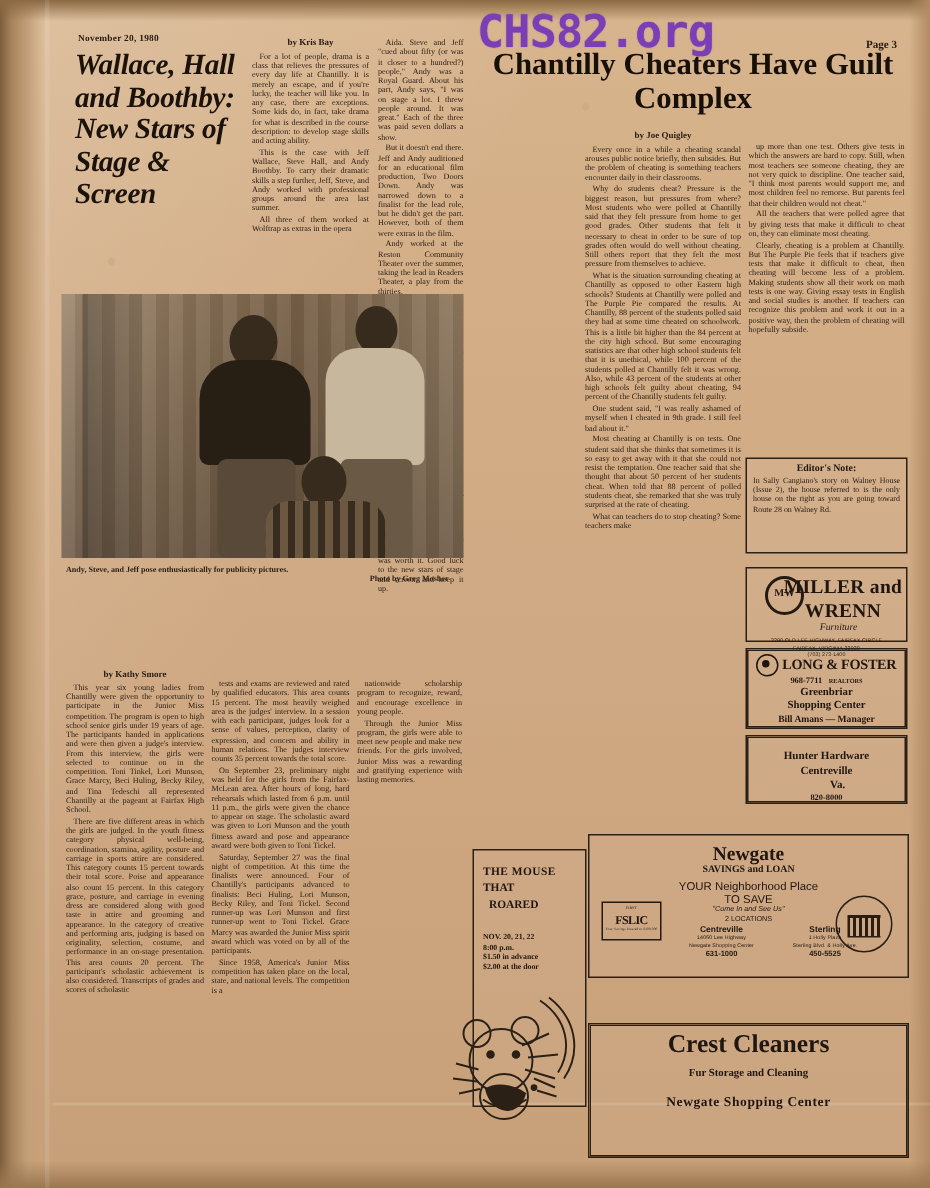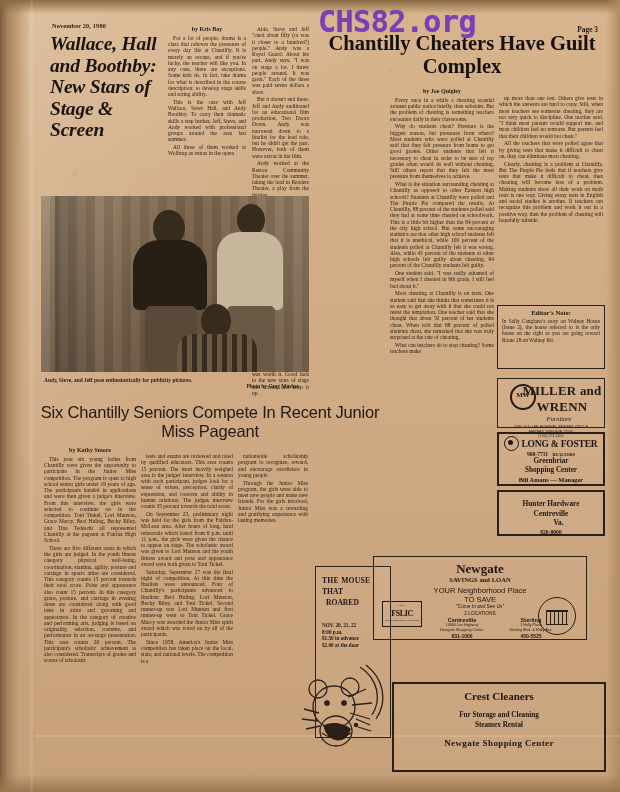--- a/index.html
+++ b/index.html
@@ -92,21 +92,21 @@
   
   #ad-lf{left:497px;top:432px;width:108px;height:54px;padding-top:3px;}
   .lf-bar{display:flex;align-items:center;justify-content:center;gap:2px;}
   .lf-seal{width:13px;height:13px;border-radius:50%;border:1.4px solid #1d150e;
     display:inline-block;position:relative;}
   .lf-seal:after{content:"";position:absolute;left:3px;top:3px;width:5px;height:5px;
     background:#1d150e;border-radius:50%;}
   
   #ad-hunter{left:497px;top:490px;width:108px;height:46px;padding-top:8px;}
   
-  #ad-newgate{left:373px;top:556px;width:214px;height:84px;}
+  #ad-newgate{left:392px;top:556px;width:214px;height:96px;}
   .fslic{position:absolute;left:8px;top:44px;width:40px;height:26px;
     border:1.2px solid #24190f;box-sizing:border-box;padding-top:2px;}
   .fhlb{position:absolute;right:10px;top:40px;width:36px;height:36px;border-radius:50%;
     border:1.4px solid #2a1e13;}
   .fhlb i{position:absolute;left:7px;top:12px;width:22px;height:12px;
     background:repeating-linear-gradient(90deg,#2a1e13 0 1.5px,transparent 1.5px 4px);
     border-top:2px solid #2a1e13;border-bottom:1.5px solid #2a1e13;font-style:normal;}
   
   #ad-crest{left:392px;top:682px;width:214px;height:90px;padding-top:6px;}
   
@@ -189,21 +189,20 @@
     <p>up more than one test. Others give tests in which the answers are hard to copy. Still, when most teachers see someone cheating, they are not very quick to discipline. One teacher said, "I think most parents would support me, and most children feel no remorse. But parents feel that their children would not cheat."</p>
     <p>All the teachers that were polled agree that by giving tests that make it difficult to cheat on, they can eliminate most cheating.</p>
     <p>Clearly, cheating is a problem at Chantilly. But The Purple Pie feels that if teachers give tests that make it difficult to cheat, then cheating will become less of a problem. Making students show all their work on math tests is one way. Giving essay tests in English and social studies is another. If teachers can recognize this problem and work it out in a positive way, then the problem of cheating will hopefully subside.</p>
   </div>
 
   <div class="ednote">
     <h4>Editor's Note:</h4>
     <p>In Sally Cangiano's story on Walney House (Issue 2), the house referred to is the only house on the right as you are going toward Route 28 on Walney Rd.</p>
   </div>
 
-  <div class="hl-mid">Six Chantilly Seniors Compete In Recent Junior Miss Pageant</div>
 
   <div class="col" style="left:44px;top:447px;width:92px;height:330px;">
     <p class="byline">by Kathy Smore</p>
     <p>This year six young ladies from Chantilly were given the opportunity to participate in the Junior Miss competition. The program is open to high school senior girls under 19 years of age. The participants handed in applications and were then given a judge's interview. From this interview, the girls were selected to continue on in the competition. Toni Tinkel, Lori Munson, Grace Marcy, Beci Huling, Becky Riley, and Tina Tedeschi all represented Chantilly at the pageant at Fairfax High School.</p>
     <p>There are five different areas in which the girls are judged. In the youth fitness category physical well-being, coordination, stamina, agility, posture and carriage in sports attire are considered. This category counts 15 percent towards their total score. Poise and appearance also count 15 percent. In this category grace, posture, and carriage in evening dress are considered along with good taste in attire and grooming and appearance. In the category of creative and performing arts, judging is based on originality, selection, costume, and performance in an on-stage presentation. This area counts 20 percent. The participant's scholastic achievement is also considered. Transcripts of grades and scores of scholastic</p>
   </div>
 
   <div class="col" style="left:141px;top:453px;width:92px;height:325px;">
     <p>tests and exams are reviewed and rated by qualified educators. This area counts 15 percent. The most heavily weighed area is the judges' interview. In a session with each participant, judges look for a sense of values, perception, clarity of expression, and concern and ability in human relations. The judges interview counts 35 percent towards the total score.</p>
     <p>On September 23, preliminary night was held for the girls from the Fairfax-McLean area. After hours of long, hard rehearsals which lasted from 6 p.m. until 11 p.m., the girls were given the chance to appear on stage. The scholastic award was given to Lori Munson and the youth fitness award and pose and appearance award were both given to Toni Tickel.</p>
@@ -302,21 +301,20 @@
     </div>
     <div style="position:absolute;left:124px;top:60px;width:66px;text-align:center;">
       <div class="sans ad-t" style="font-size:5.6px;">Sterling</div>
       <div class="sans tiny">1 Holly Plaza</div>
       <div class="sans tiny">Sterling Blvd. &amp; Holly Ave.</div>
       <div class="sans ad-t" style="font-size:5px;margin-top:1px;">450-5525</div>
     </div>
   </div>
 
   <div class="adbox dbl" id="ad-crest">
-    <div class="ad-t" style="font-size:11px;line-height:14px;">Crest Cleaners</div>
+    <div class="ad-t" style="font-size:17px;line-height:14px;">Crest Cleaners</div>
     <div style="height:8px;"></div>
     <div class="ad-t" style="font-size:7.2px;line-height:9.5px;">Fur Storage and Cleaning</div>
-    <div class="ad-t" style="font-size:7.2px;line-height:9.5px;">Steamex Rental</div>
     <div style="height:8px;"></div>
     <div class="ad-t" style="font-size:9px;letter-spacing:.4px;">Newgate Shopping Center</div>
   </div>
 
 </div>
 
 </body></html>

